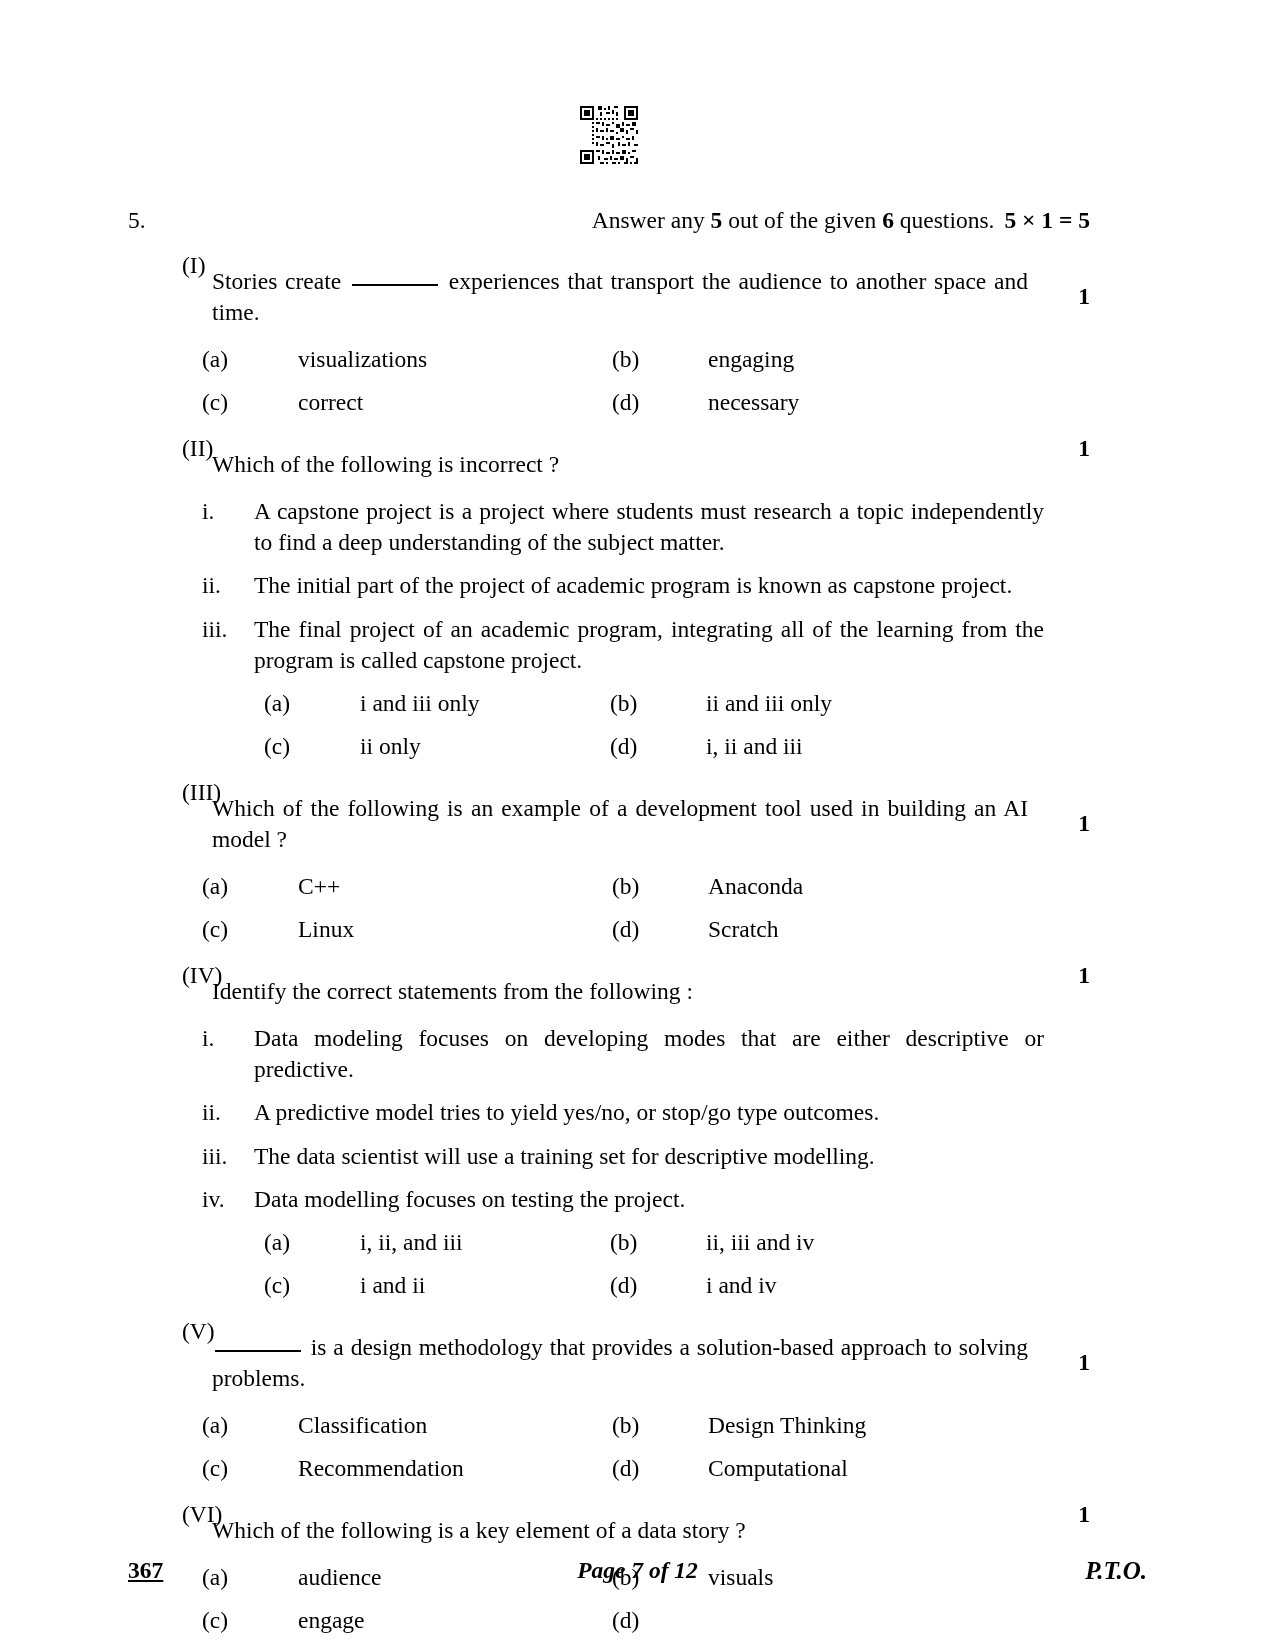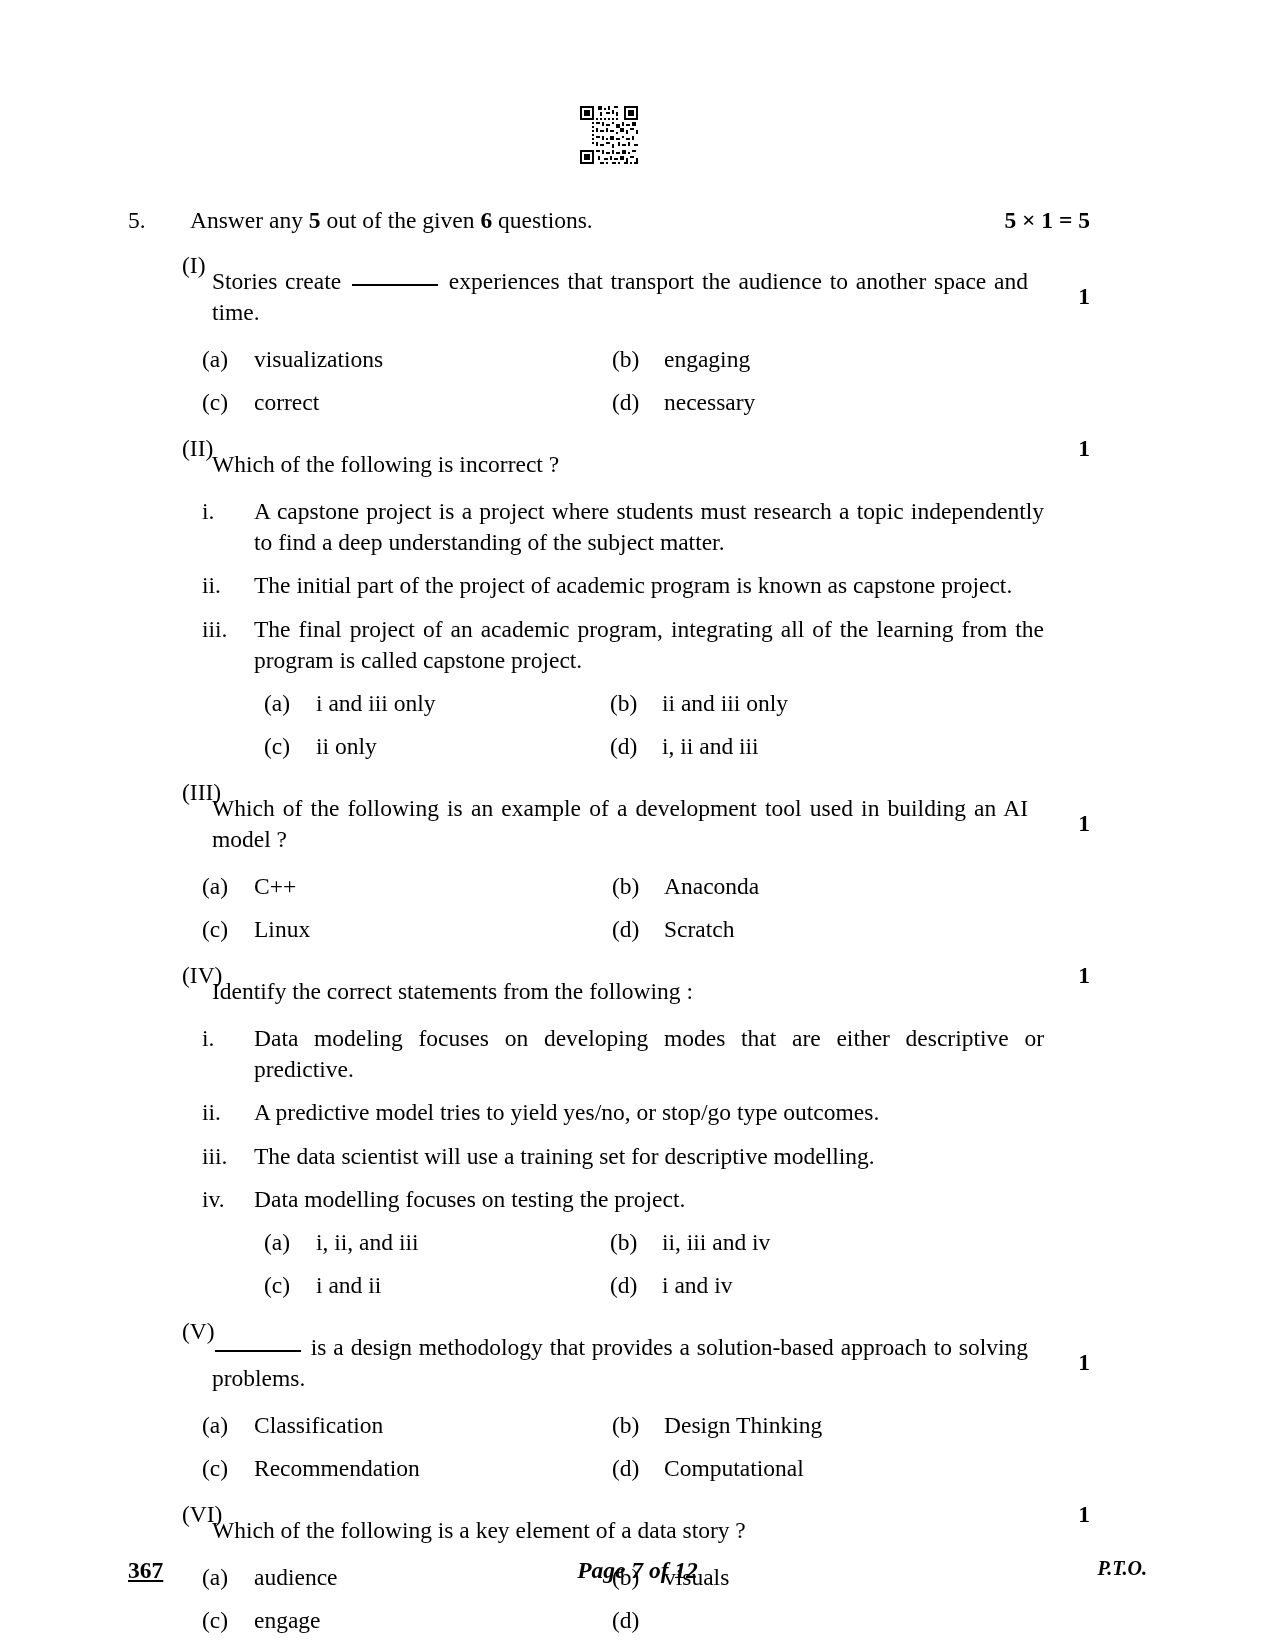--- a/index.html
+++ b/index.html
@@ -44,20 +44,21 @@
     align-items: baseline;
     font-size: 23.5px;
     line-height: 1.3;
   }
   .q-num {
     width: 62px;
     flex: 0 0 62px;
   }
   .q-head-text {
     flex: 1 1 auto;
+    text-align: right;
   }
   .q-marks-head {
     flex: 0 0 auto;
     font-weight: bold;
     white-space: nowrap;
     padding-left: 10px;
     margin-top: 45px;
   }
   b, .bold { font-weight: bold; }
 
@@ -135,21 +136,21 @@
   .opt {
     display: flex;
     align-items: baseline;
   }
   .opt.col1 { flex: 0 0 410px; width: 410px; }
   .opt.col2 { flex: 1 1 auto; }
   .opt-key {
     flex: 0 0 52px;
     width: 52px;
   }
-  .opt-text { flex: 1 1 auto; }
+  .opt-text { flex: 1 1 auto; margin-left: 44px; }
 
   .options.indent-more { padding-left: 68px; }
   .options.indent-more .opt.col1 { flex: 0 0 346px; width: 346px; }
 
   
   .footer {
     position: absolute;
     left: 128px;
     right: 128px;
     bottom: 62px;
@@ -171,21 +172,21 @@
     text-align: center;
     font-style: italic;
     font-weight: bold;
   }
   .footer-right {
     position: absolute;
     right: 0;
     top: 0;
     font-style: italic;
     font-weight: bold;
-    font-size: 20px;
+    font-size: 25px;
   }
 </style>
 </head>
 <body>
 
 <div class="page">
 
   <div class="qr-wrap">
     <svg width="62" height="62" viewBox="0 0 31 31" shape-rendering="crispEdges">
       <rect width="31" height="31" fill="#ffffff"></rect>

